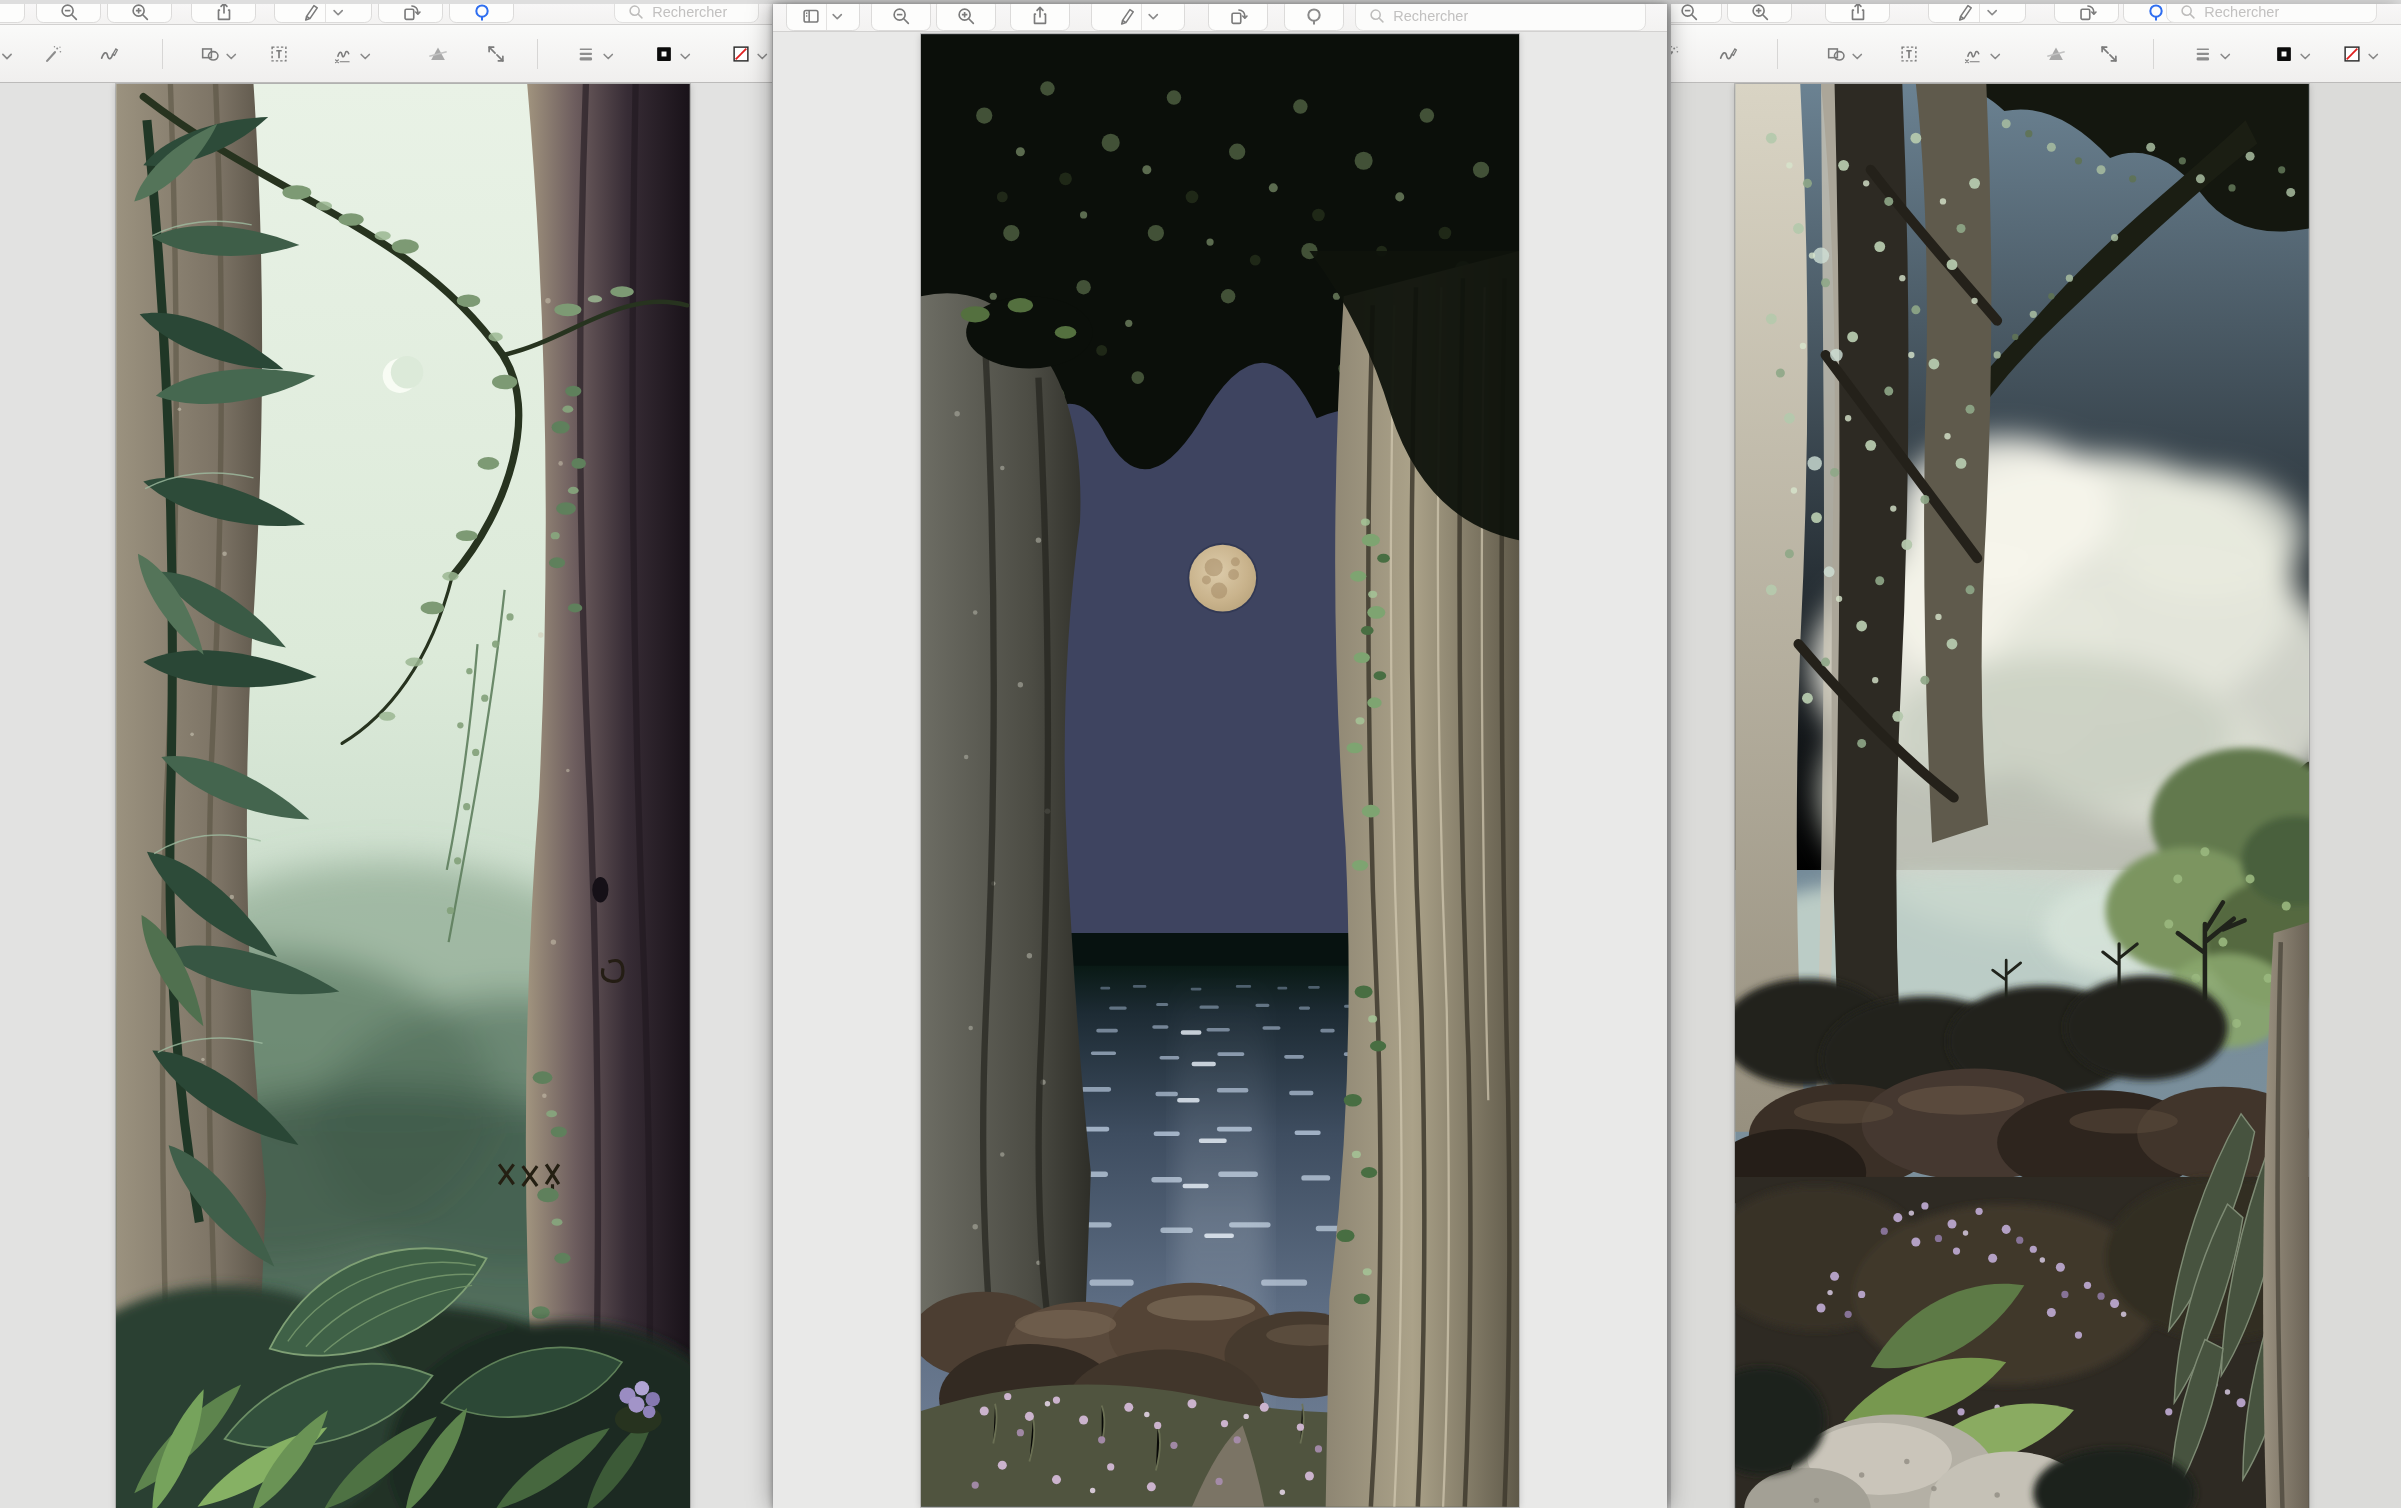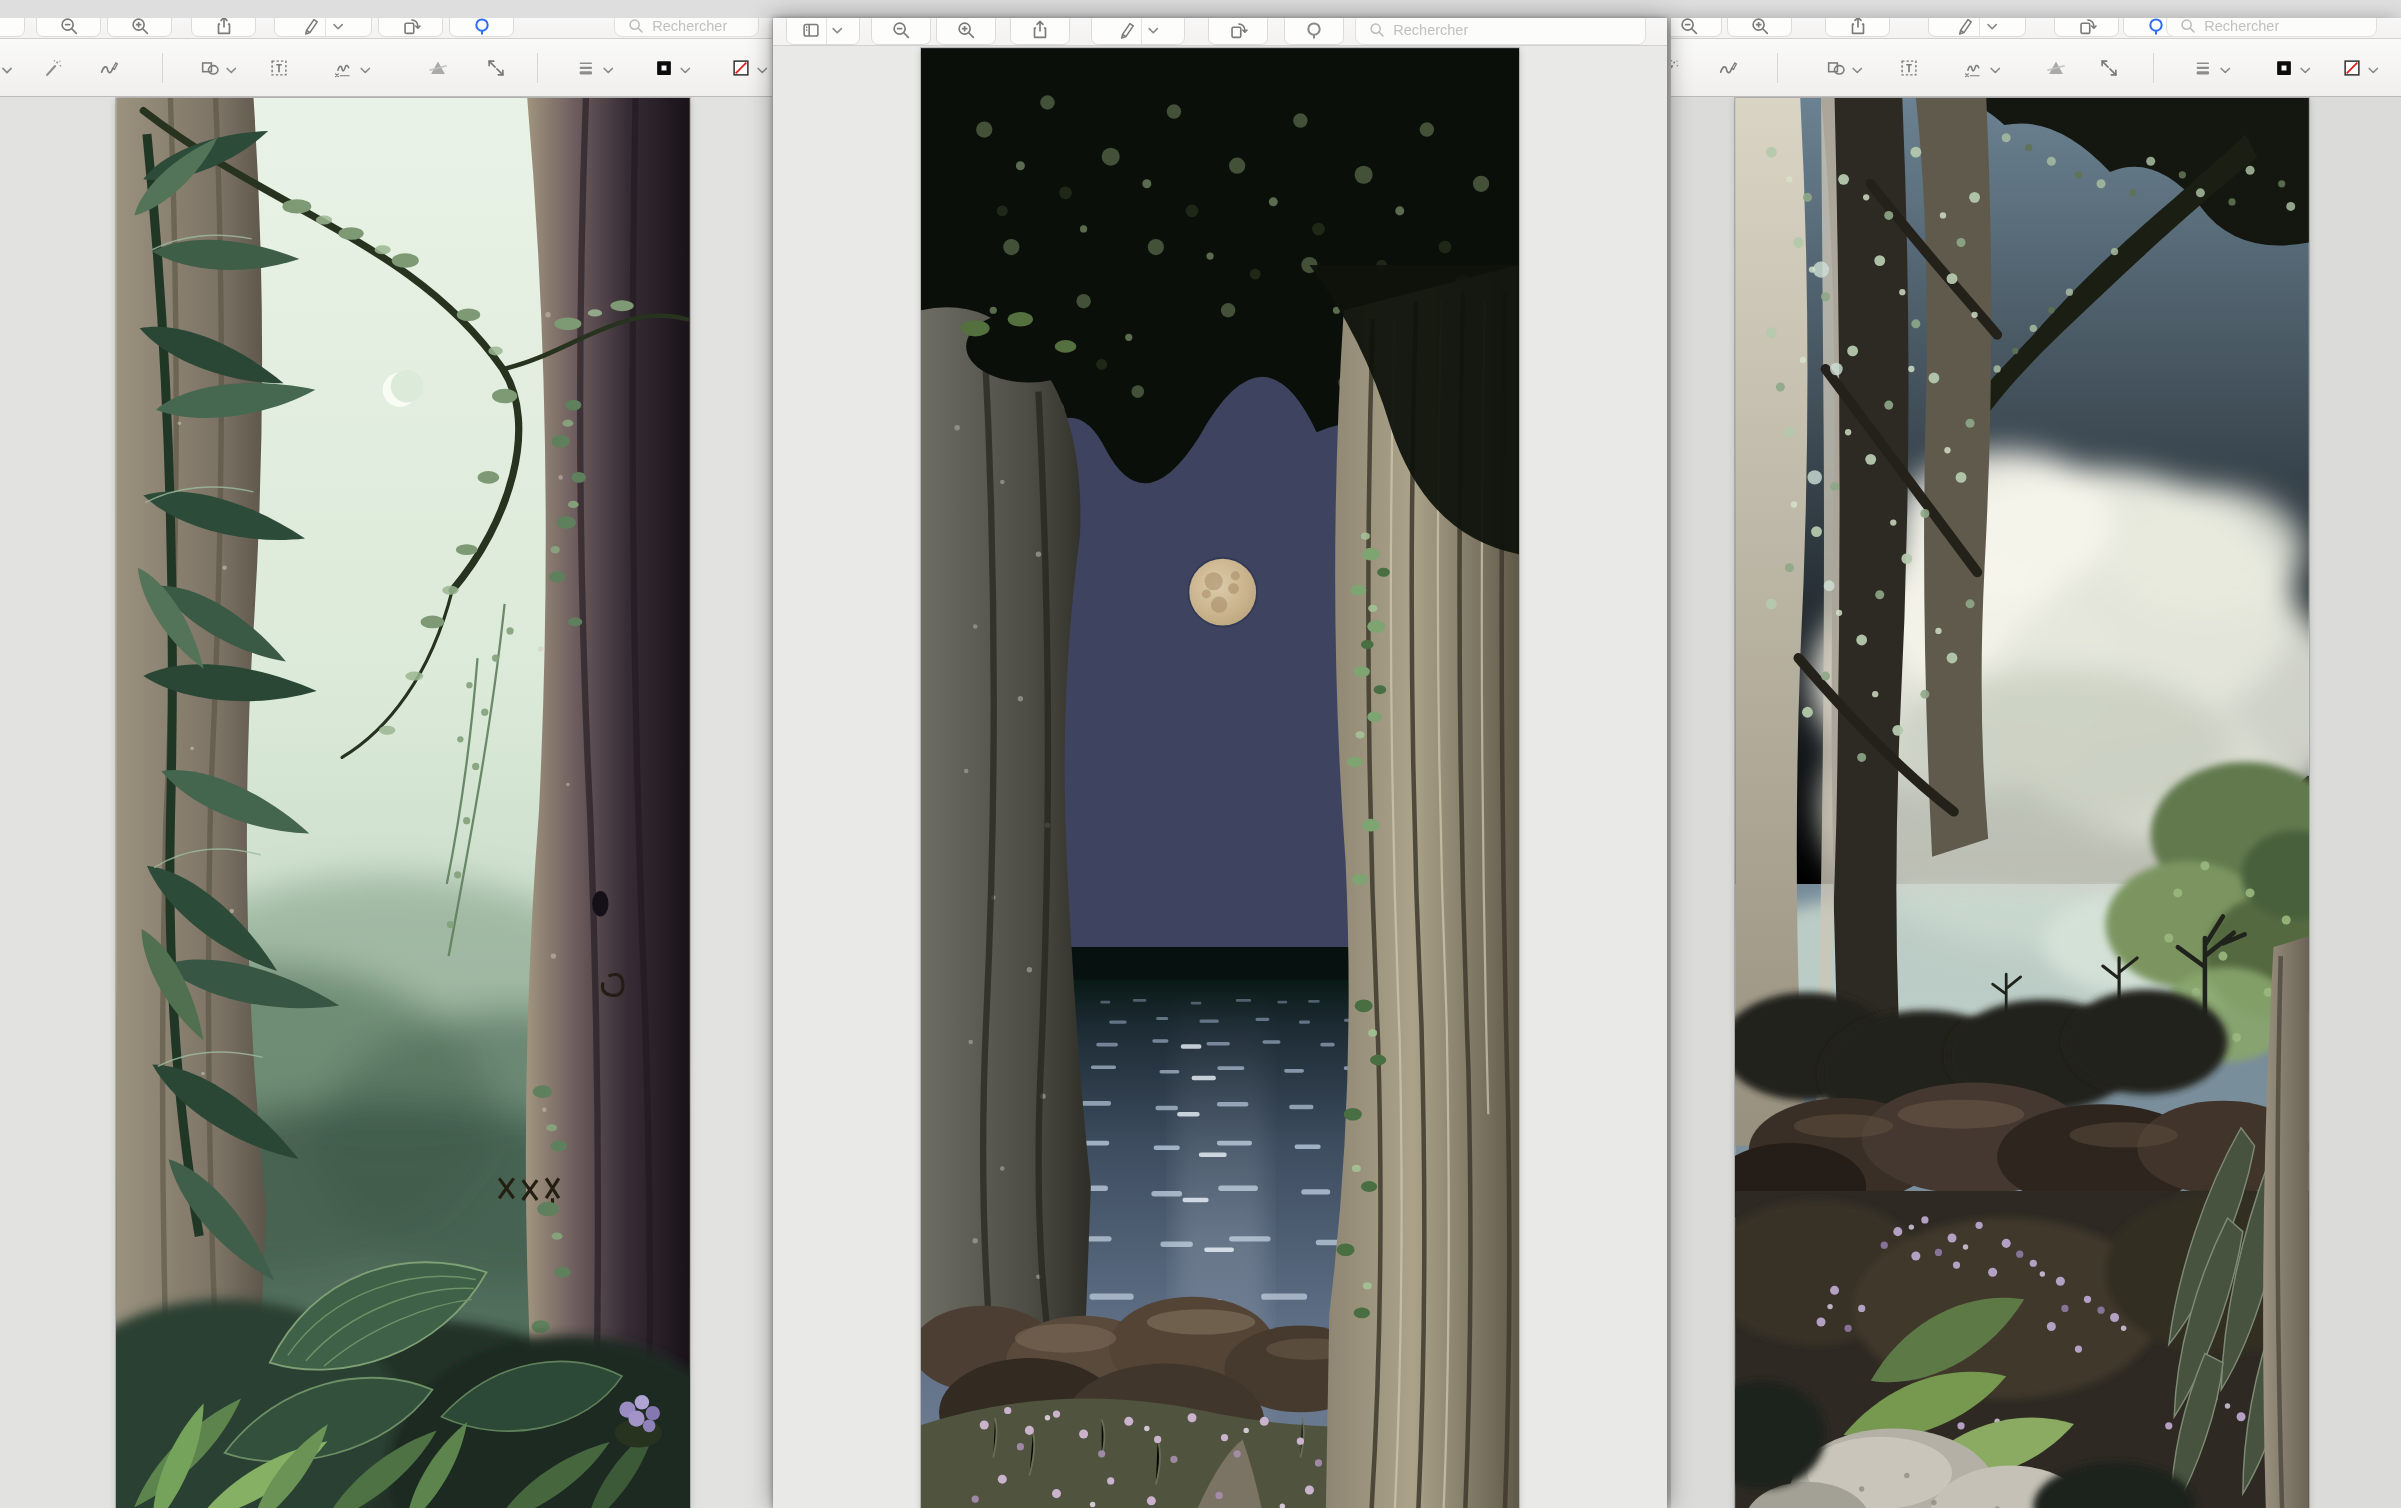--- a/index.html
+++ b/index.html
@@ -1,18 +1,18 @@
 <!DOCTYPE html>
 <html style="font-size:14.5px"><head>
 <meta charset="utf-8">
 <style>
   html,body{margin:0;padding:0;background:#d8d8d8;width:2401px;height:1509px;overflow:hidden;
     font-family:"Liberation Sans",sans-serif;}
   #stage{position:relative;width:2401px;height:1509px;overflow:hidden;background:#dedede;}
-  .win{position:absolute;top:18px;bottom:0;background:#000000;}
+  .win{position:absolute;top:4px;bottom:0;background:#000000;}
   #win-left{left:0;width:772px;z-index:1;}
   #win-mid{left:773px;width:894px;z-index:3;box-shadow:0 0 23.5px rgba(0,0,0,.38),-1.8px 0 5.4px rgba(0,0,0,.18),1.8px 0 5.4px rgba(0,0,0,.18);}
   #win-right{left:1671px;width:731px;z-index:2;box-shadow:-3.6px 0 16.3px rgba(0,0,0,.25);}
   .tb-top{position:relative;height:20px;background:linear-gradient(#f8f7f7,#f3f2f1);
     border-bottom:0.9px solid #d2d1d0;overflow:hidden;}
   .tb-top.tall{height:27px;}
   .tb-markup{position:relative;height:57px;background:linear-gradient(#fafaf9,#f0efee);
     border-bottom:0.9px solid #bcbbba;overflow:hidden;}
   .btn{position:absolute;top:-13.6px;height:33px;background:#fdfdfc;border:0.9px solid #dcdbda;
     border-radius:7.2px;box-sizing:border-box;display:flex;align-items:center;justify-content:center;

